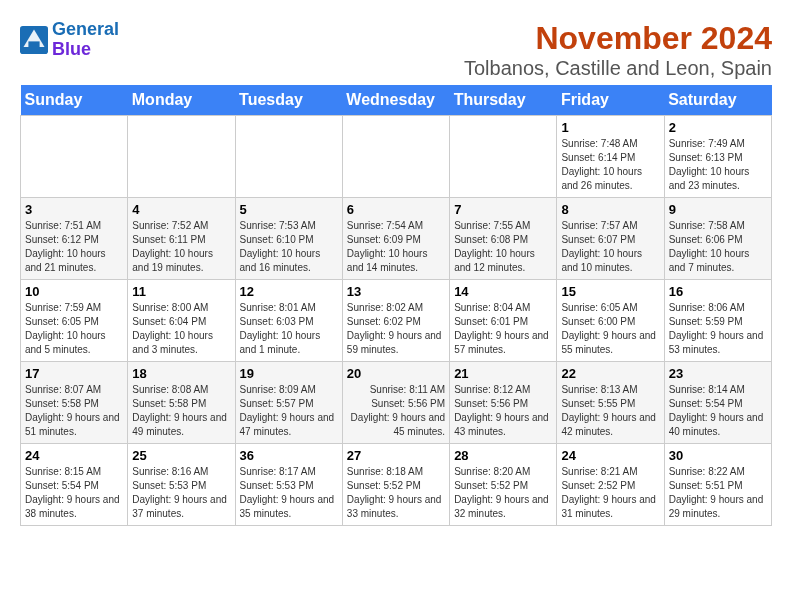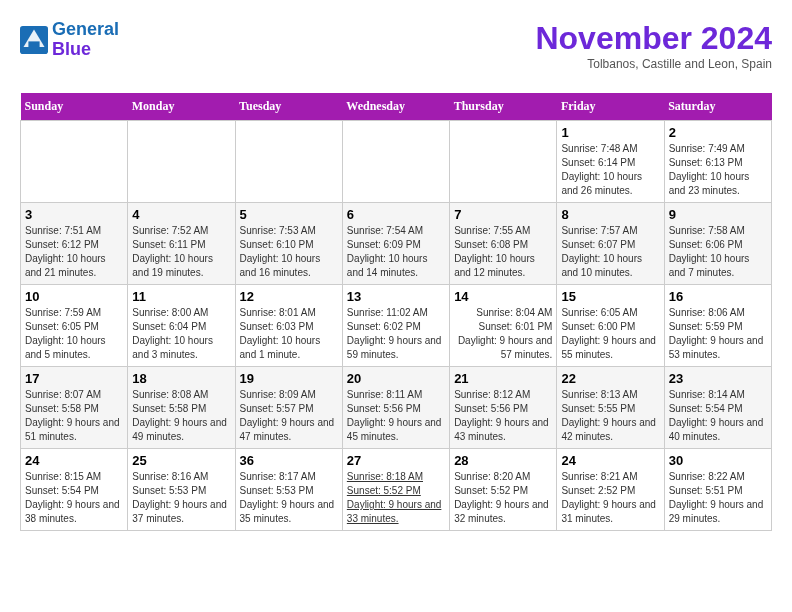--- a/index.html
+++ b/index.html
@@ -7,21 +7,21 @@
       font-family: Arial, sans-serif;
       background: #fff;
       width: 792px;
       min-height: 612px;
       padding: 20px;
     }
     .header-section {
       display: flex;
       justify-content: space-between;
       align-items: flex-start;
-      margin-bottom: 22px;
+      margin-bottom: 5px;
     }
     .logo {
       display: flex;
       align-items: center;
     }
     .logo-text {
       font-size: 18px;
       font-weight: bold;
       color: #333;
       line-height: 1.1;
@@ -33,39 +33,38 @@
       width: 28px;
       height: 28px;
       margin-right: 4px;
     }
     .title-block {
       text-align: right;
     }
     .month-title {
       font-size: 32px;
       font-weight: bold;
-      color: #6d28d9;
+      color: #c2410c;
     }
     .location-title {
-      font-size: 12px;
+      font-size: 20px;
       color: #555;
     }
     table {
       width: 100%;
       border-collapse: collapse;
       font-size: 11px;
     }
     thead tr th {
-      background-color: #a21caf;
+      background-color: #3b82f6;
       color: #fff;
       padding: 6px 4px;
       text-align: left;
-      font-size: 12px;
+      font-size: 16px;
       font-weight: bold;
-      font-family: Liberation Serif, serif;
     }
     tbody tr {
       background: #fff;
     }
     tbody tr:nth-child(even) {
       background: #f5f5f5;
     }
     td {
       border: 1px solid #ccc;
       vertical-align: top;
@@ -199,27 +198,27 @@
 Daylight: 10 hours and 3 minutes.</div>
         </td>
         <td>
           <span class="day-num">12</span>
           <div class="day-info" style="white-space: pre-line;">Sunrise: 8:01 AM
 Sunset: 6:03 PM
 Daylight: 10 hours and 1 minute.</div>
         </td>
         <td>
           <span class="day-num">13</span>
-          <div class="day-info" style="white-space: pre-line;">Sunrise: 11:02 AM
+          <div class="day-info" style="white-space: pre-line;">Sunrise: 8:02 AM
 Sunset: 6:02 PM
 Daylight: 9 hours and 59 minutes.</div>
         </td>
         <td>
           <span class="day-num">14</span>
-          <div class="day-info" style="white-space: pre-line; text-align: right;">Sunrise: 8:04 AM
+          <div class="day-info" style="white-space: pre-line;">Sunrise: 8:04 AM
 Sunset: 6:01 PM
 Daylight: 9 hours and 57 minutes.</div>
         </td>
         <td>
           <span class="day-num">15</span>
           <div class="day-info" style="white-space: pre-line;">Sunrise: 6:05 AM
 Sunset: 6:00 PM
 Daylight: 9 hours and 55 minutes.</div>
         </td>
         <td>
@@ -243,21 +242,21 @@
 Daylight: 9 hours and 49 minutes.</div>
         </td>
         <td>
           <span class="day-num">19</span>
           <div class="day-info" style="white-space: pre-line;">Sunrise: 8:09 AM
 Sunset: 5:57 PM
 Daylight: 9 hours and 47 minutes.</div>
         </td>
         <td>
           <span class="day-num">20</span>
-          <div class="day-info" style="white-space: pre-line;">Sunrise: 8:11 AM
+          <div class="day-info" style="white-space: pre-line; text-align: right;">Sunrise: 8:11 AM
 Sunset: 5:56 PM
 Daylight: 9 hours and 45 minutes.</div>
         </td>
         <td>
           <span class="day-num">21</span>
           <div class="day-info" style="white-space: pre-line;">Sunrise: 8:12 AM
 Sunset: 5:56 PM
 Daylight: 9 hours and 43 minutes.</div>
         </td>
         <td>
@@ -287,21 +286,21 @@
 Daylight: 9 hours and 37 minutes.</div>
         </td>
         <td>
           <span class="day-num">36</span>
           <div class="day-info" style="white-space: pre-line;">Sunrise: 8:17 AM
 Sunset: 5:53 PM
 Daylight: 9 hours and 35 minutes.</div>
         </td>
         <td>
           <span class="day-num">27</span>
-          <div class="day-info" style="white-space: pre-line; text-decoration: underline;">Sunrise: 8:18 AM
+          <div class="day-info" style="white-space: pre-line;">Sunrise: 8:18 AM
 Sunset: 5:52 PM
 Daylight: 9 hours and 33 minutes.</div>
         </td>
         <td>
           <span class="day-num">28</span>
           <div class="day-info" style="white-space: pre-line;">Sunrise: 8:20 AM
 Sunset: 5:52 PM
 Daylight: 9 hours and 32 minutes.</div>
         </td>
         <td>

